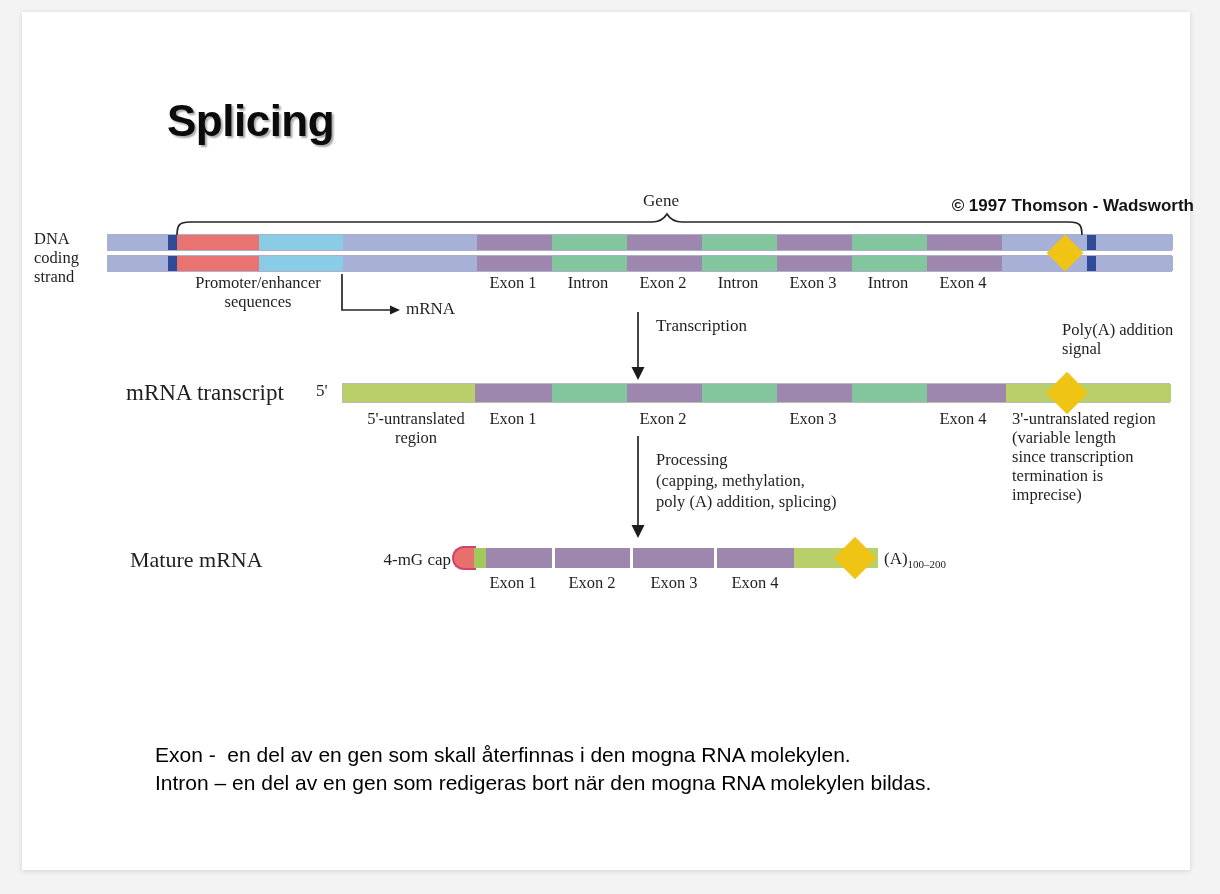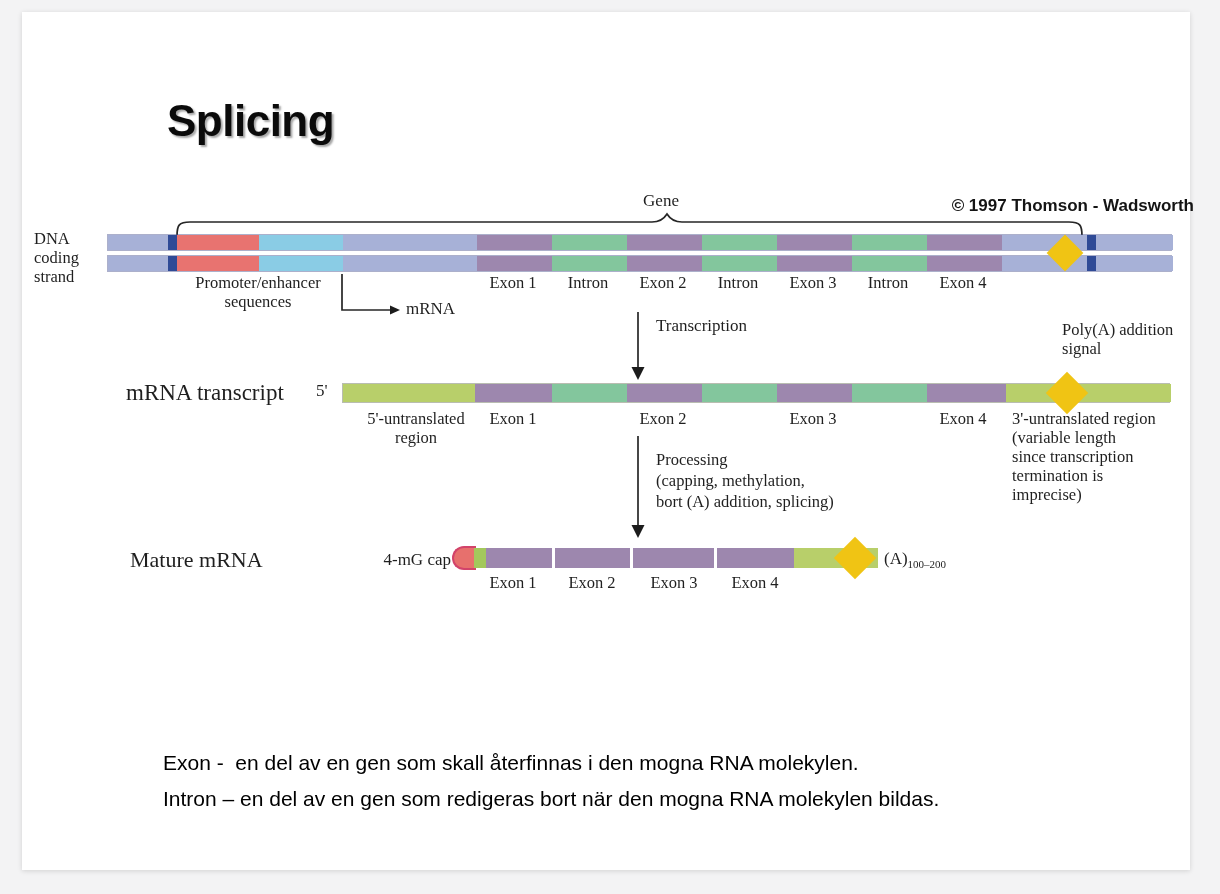--- a/index.html
+++ b/index.html
@@ -16,21 +16,21 @@
   .bar{position:absolute;}
   .bar-row{position:absolute;left:0;width:100%;border:1px solid rgba(70,80,140,0.45);box-sizing:border-box;}
   .seg{position:absolute;top:0;bottom:0;}
   .single-bar{border:1px solid rgba(80,90,60,0.4);box-sizing:border-box;}
   .diamond{position:absolute;transform:rotate(45deg);}
   .cap{position:absolute;border:2px solid;border-right:none;border-radius:12px 0 0 12px;box-sizing:border-box;}
   .overlay{position:absolute;left:0;top:0;pointer-events:none;}
   .overlay path,.overlay line{stroke:#262626;stroke-width:1.7;fill:none;}
   .overlay polygon{fill:#1c1c1c;stroke:none;}
   .defs{position:absolute;left:133px;top:729px;font-size:21px;color:#000;line-height:27.5px;}
-  .defs p{margin:8px;white-space:pre-wrap;}
+  .defs p{margin:0;white-space:pre-wrap;}
   sub.tail{font-size:11px;}
 </style>
 </head>
 <body>
 
 <div class="page">
   <div class="slide">
 
     <h1 class="title">Splicing</h1>
 
@@ -125,21 +125,21 @@
     <div class="dlabel center" style="left:751px;top:397px;width:80px;">Exon 3</div>
     <div class="dlabel center" style="left:901px;top:397px;width:80px;">Exon 4</div>
     <div class="dlabel" style="left:990px;top:397px;width:200px;">3'-untranslated region
 (variable length
 since transcription
 termination is
 imprecise)</div>
 
     <div class="dlabel" style="left:634px;top:437px;line-height:21px;">Processing
 (capping, methylation,
-bort (A) addition, splicing)</div>
+poly (A) addition, splicing)</div>
 
     <div class="dlabel" style="left:108px;top:538px;font-size:22px;">Mature mRNA</div>
     <div class="dlabel right" style="left:345px;top:538px;width:84px;font-size:17px;">4-mG cap</div>
     <div class="bar" style="left:432px;top:536px;width:424px;height:20px;">
       <div class="cap" style="left: -2px; top: -2px; width: 24px; height: 24px; background: rgb(231, 112, 109); border-color: rgb(210, 67, 106);"></div>
     <div class="seg" style="left: 20px; width: 12px; background: rgb(163, 200, 92);"></div>
         <div class="seg" style="left: 32px; width: 66px; background: rgb(157, 135, 174);"></div>
         <div class="seg" style="left: 101px; width: 75px; background: rgb(157, 135, 174);"></div>
         <div class="seg" style="left: 179px; width: 81px; background: rgb(157, 135, 174);"></div>
         <div class="seg" style="left: 263px; width: 77px; background: rgb(157, 135, 174);"></div>

